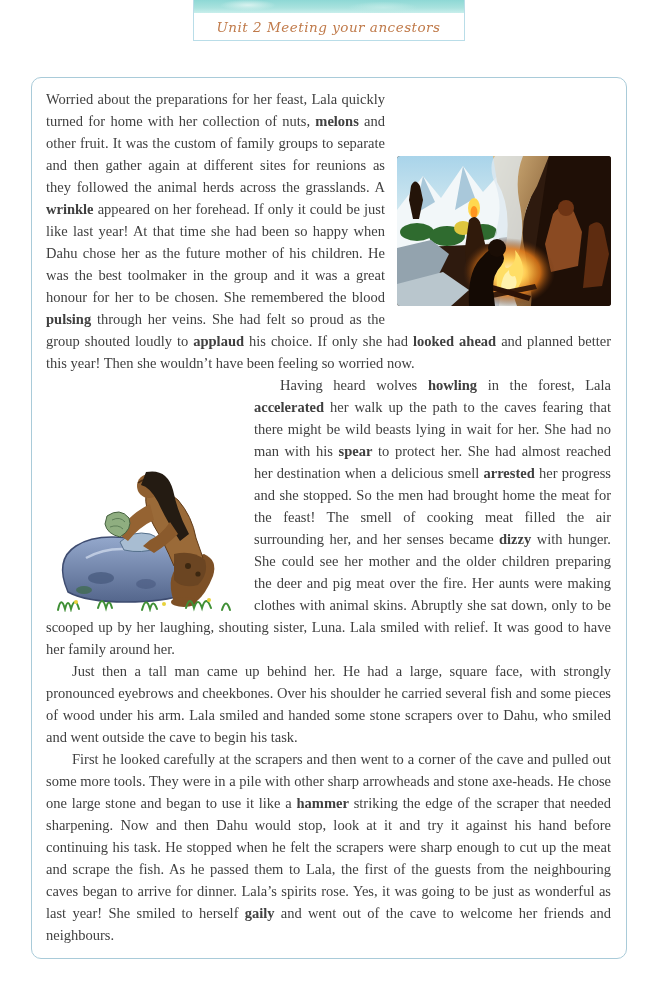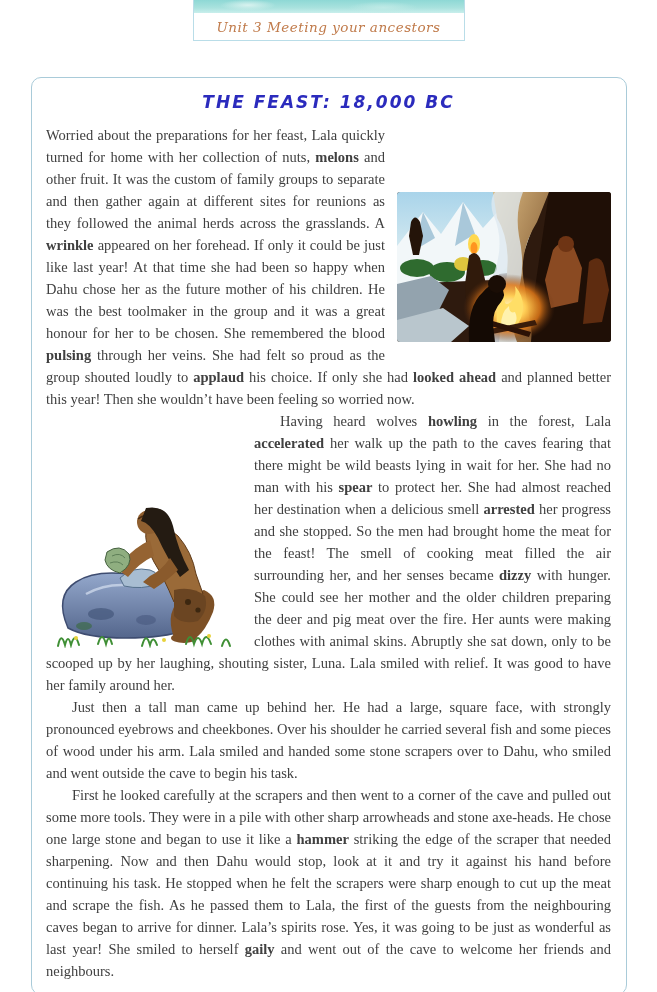--- a/index.html
+++ b/index.html
@@ -60,26 +60,25 @@
     float: left; width: 198px; height: 170px;
     margin: 68px 10px 4px 0;
   }
   .fig svg { display: block; width: 100%; height: 100%; }
 </style>
 </head>
 <body>
 
 <div class="unit-banner">
   <div class="art-strip"></div>
-  <div class="unit-label">Unit 3 Meeting your ancestors</div>
+  <div class="unit-label">Unit 2 Meeting your ancestors</div>
 </div>
 
 <div class="reading-box">
 
-  <div class="passage-title">THE FEAST: 18,000 BC</div>
 
   <p class="para">
     <span class="fig fig-fire">
       <svg viewBox="0 0 214 150" preserveAspectRatio="none" aria-hidden="true">
         <defs>
           <radialGradient id="glow" cx="50%" cy="50%" r="50%">
             <stop offset="0%" stop-color="#fff9d0"></stop>
             <stop offset="35%" stop-color="#ffcf56"></stop>
             <stop offset="68%" stop-color="#e07818" stop-opacity=".85"></stop>
             <stop offset="100%" stop-color="#5a2c10" stop-opacity="0"></stop>

